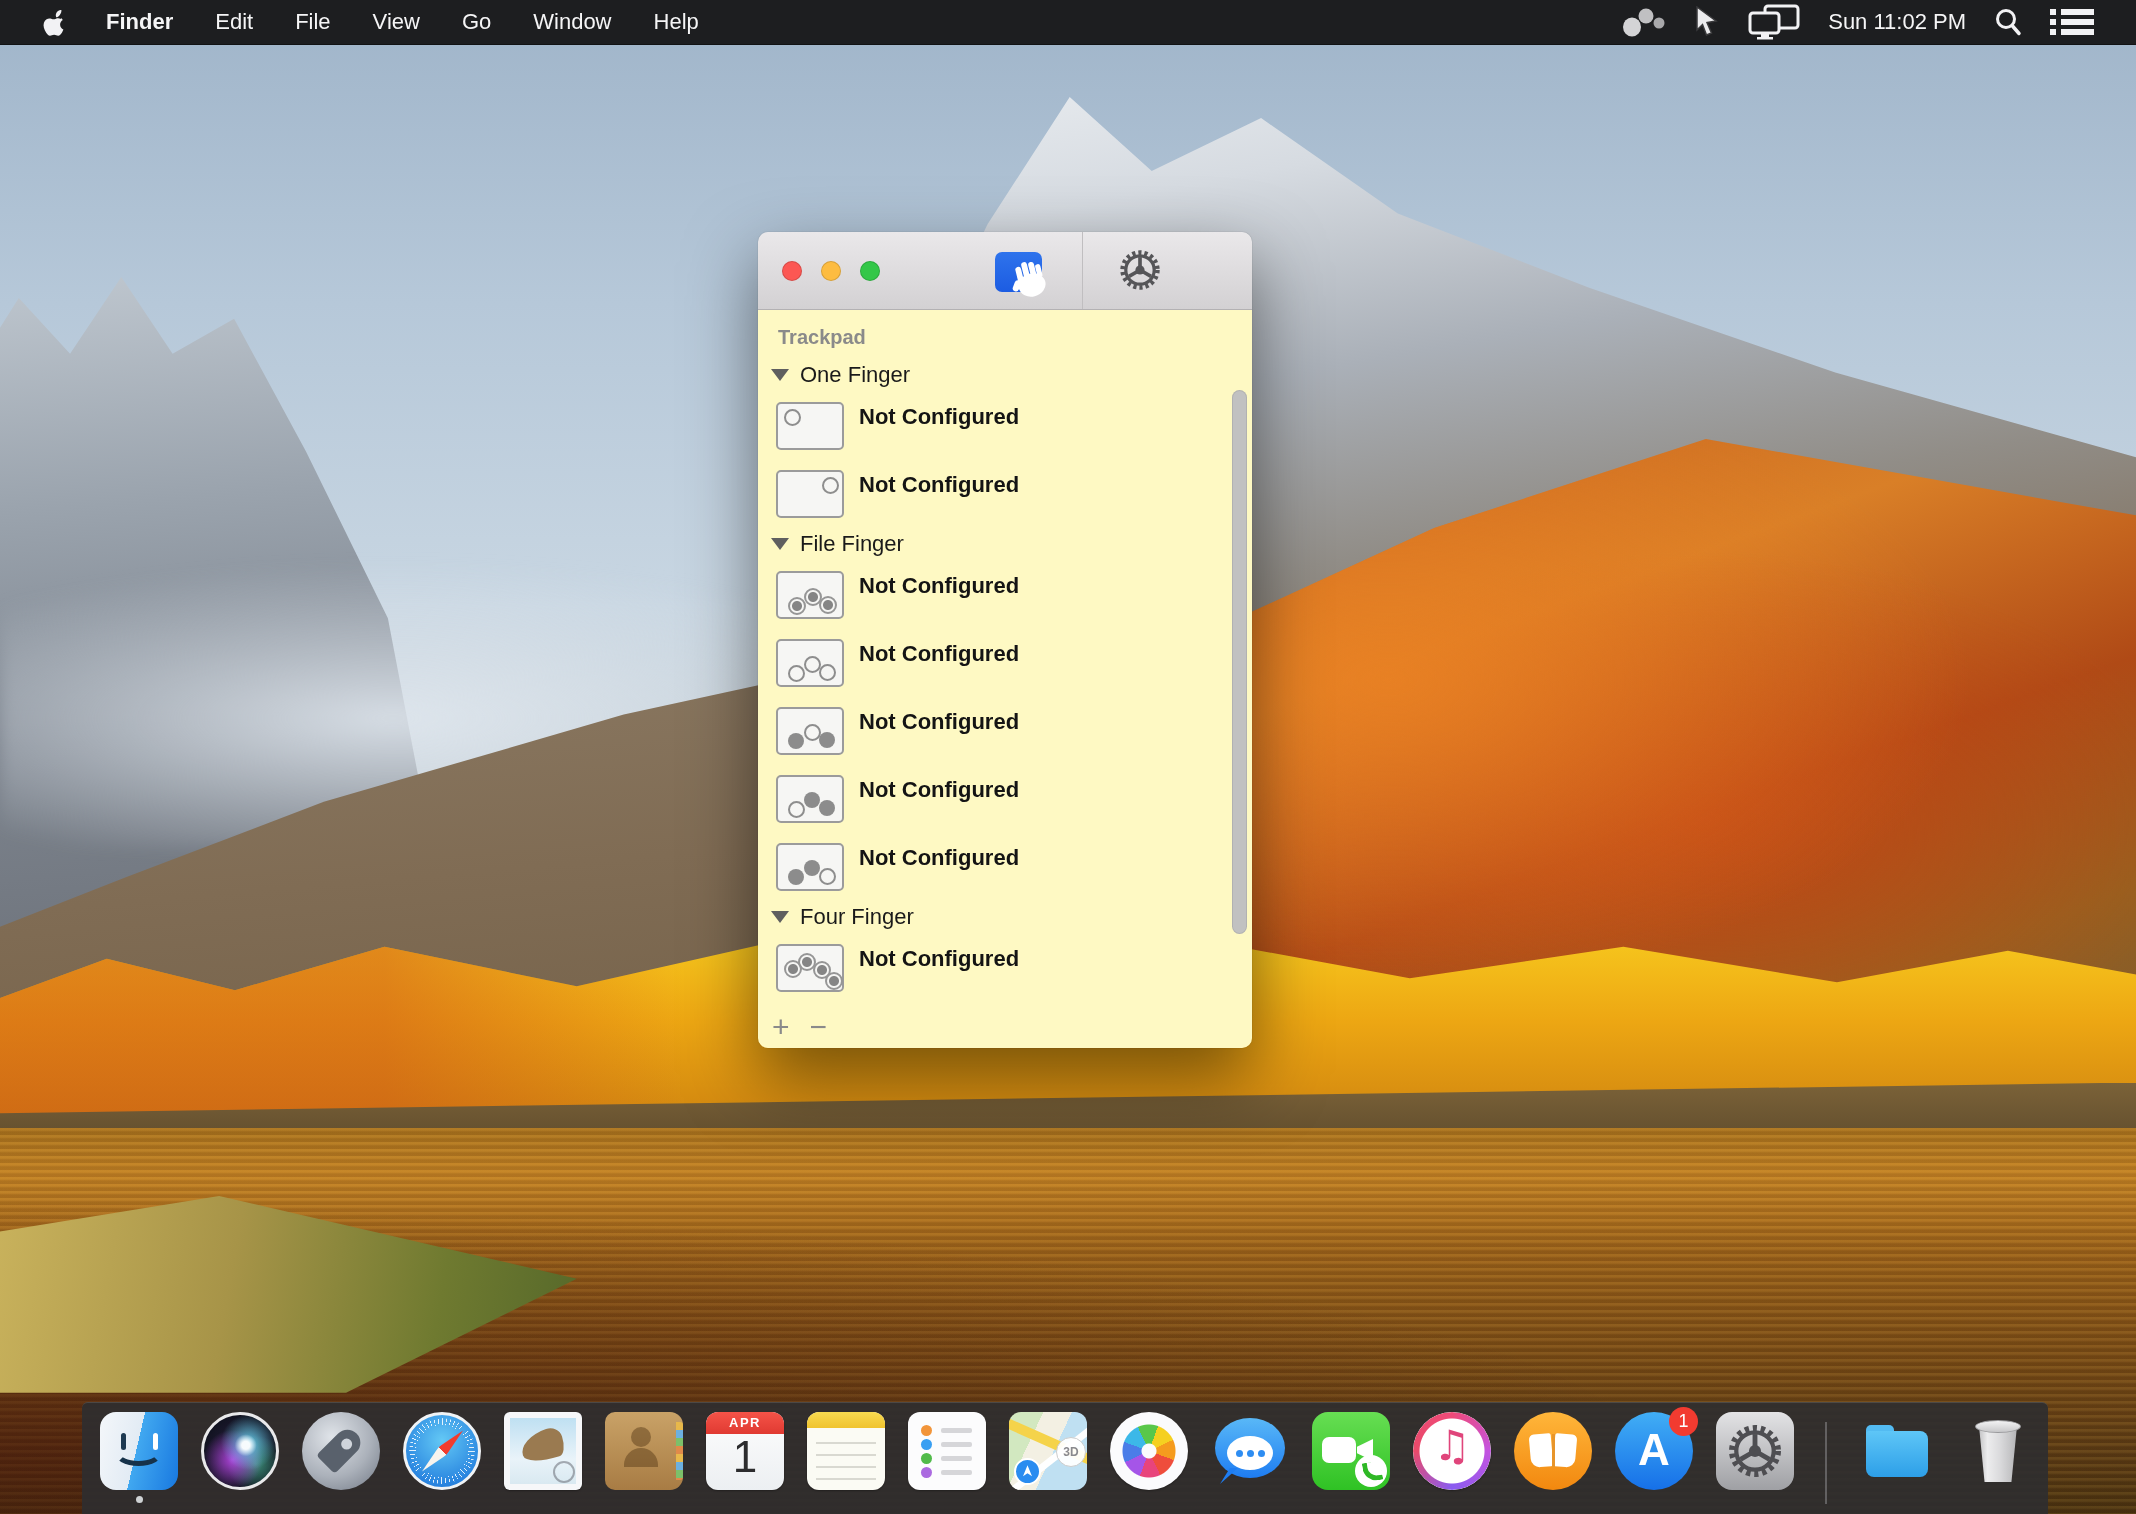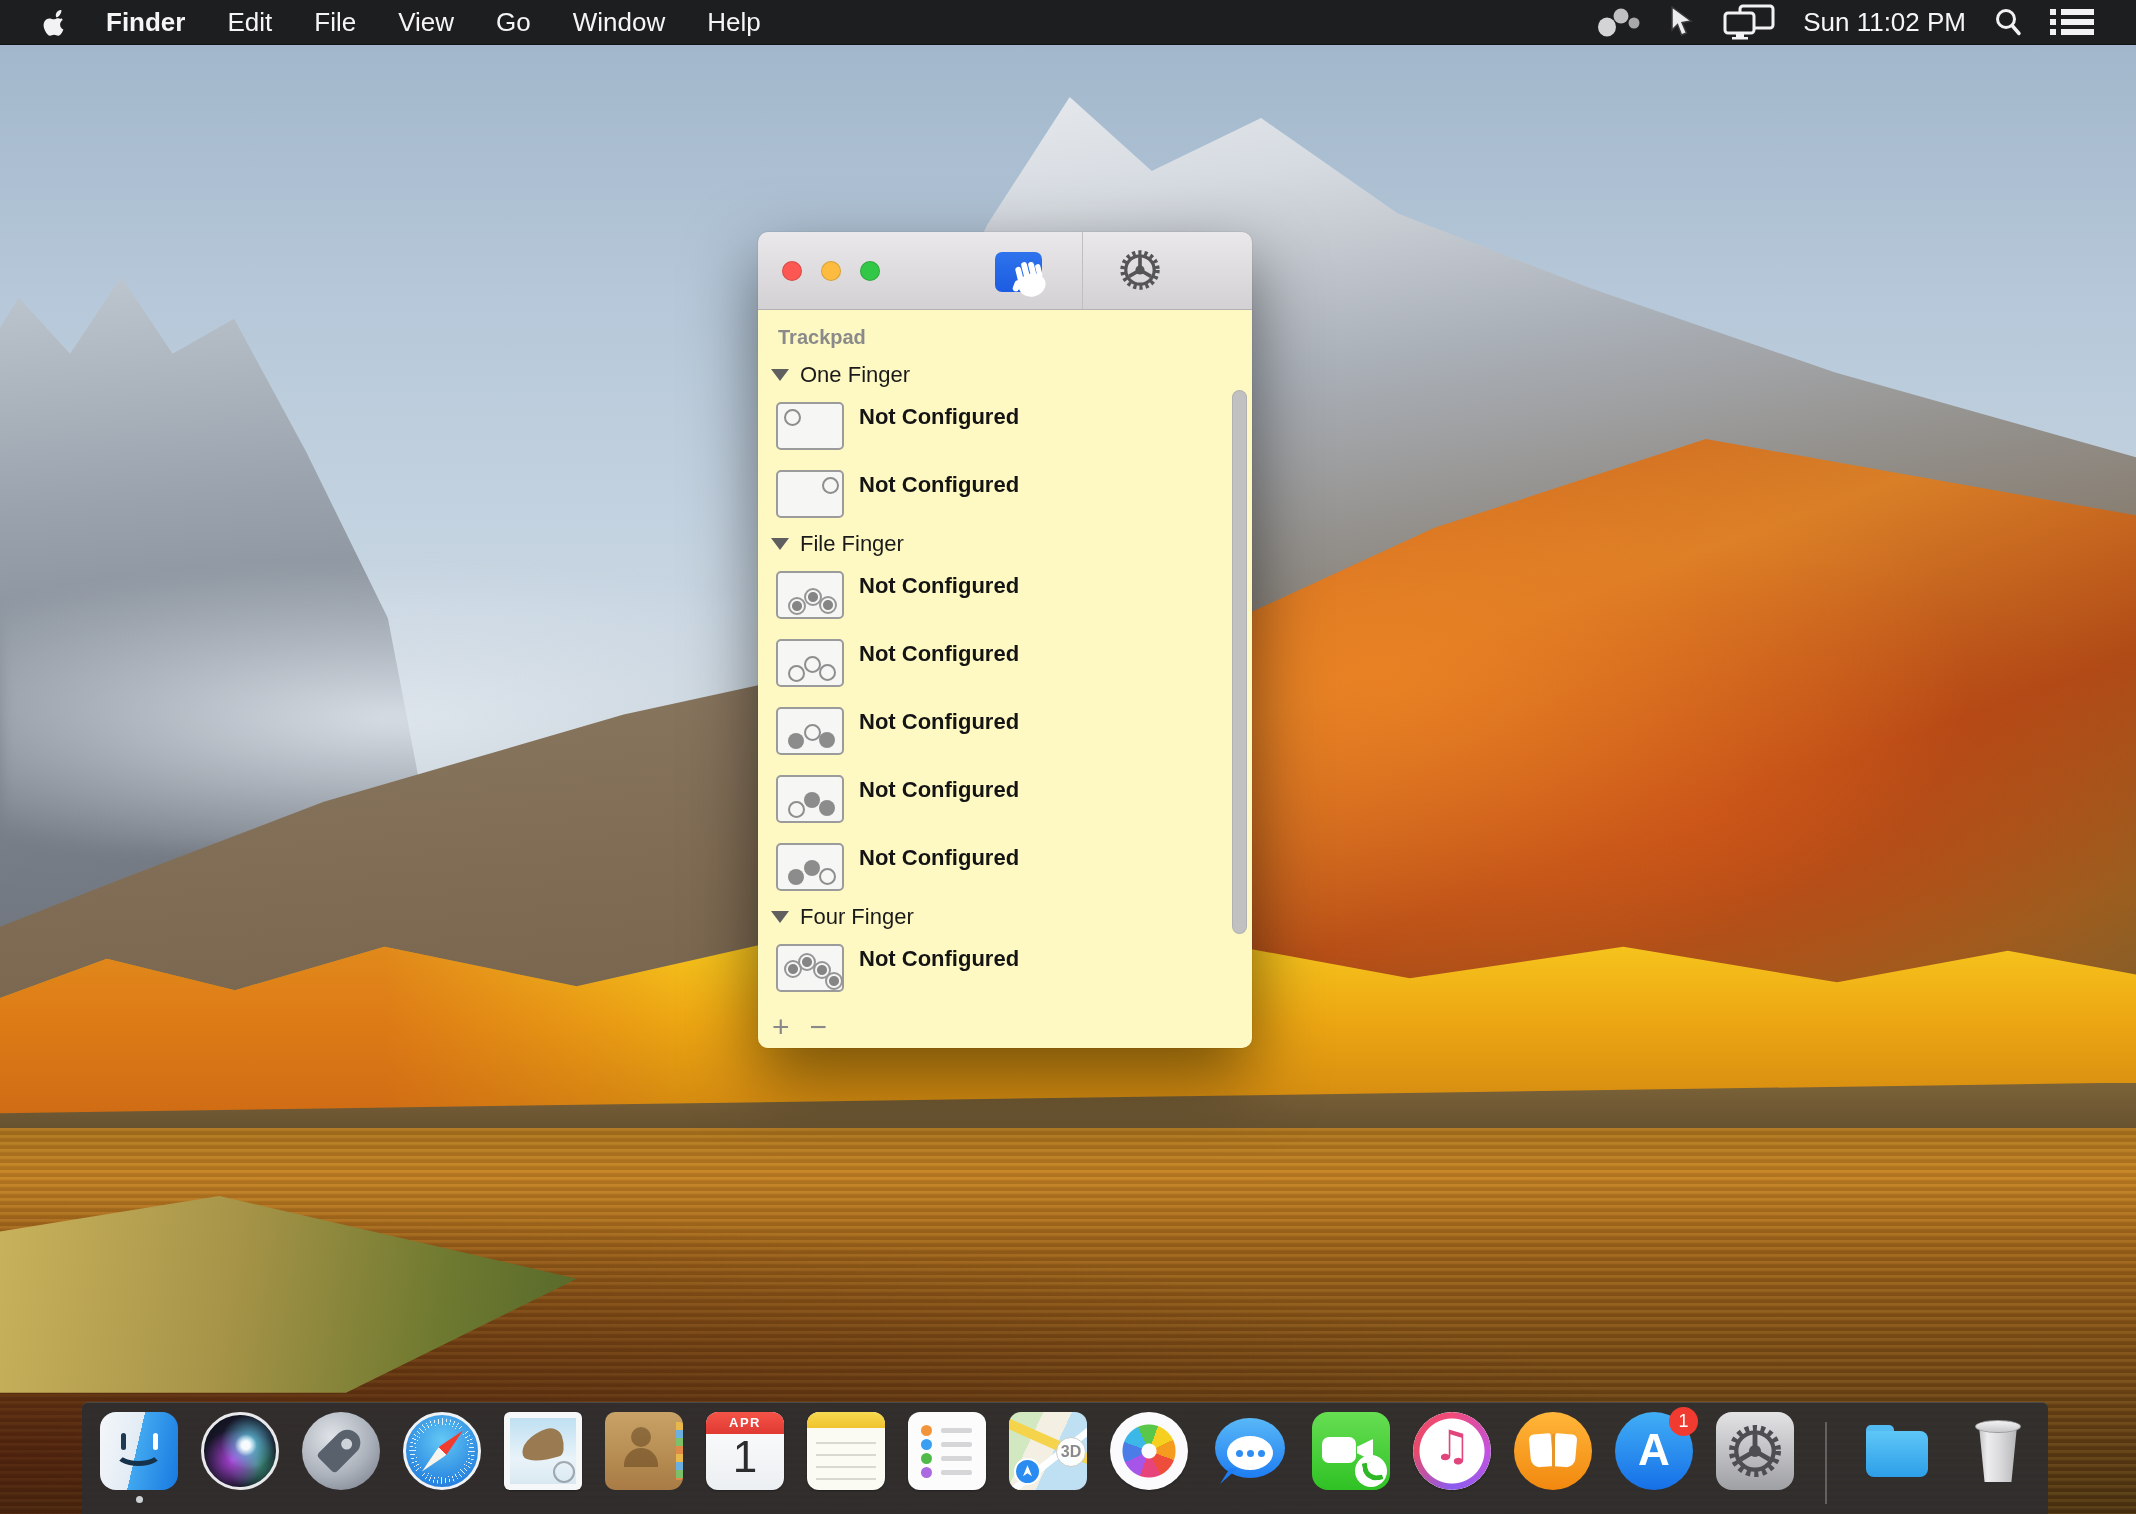--- a/index.html
+++ b/index.html
@@ -43,21 +43,21 @@
       radial-gradient(ellipse at 0% 85%,rgba(70,18,10,.55),rgba(70,18,10,0) 55%),
       repeating-linear-gradient(180deg,rgba(255,200,90,.10) 0 2px,rgba(60,30,5,.12) 4px 7px),
       linear-gradient(180deg,#a8721e 0%,#c28124 12%,#9a611a 32%,#7a4c16 56%,#5a3a14 82%,#463010 100%);}
   .grass{left:0;top:79%;width:27%;height:13%;
     clip-path:polygon(0 18%,38% 0,100% 42%,60% 100%,0 100%);
     background:linear-gradient(100deg,#c9b25c 0%,#a79448 40%,#6f7a30 75%,#55682a 100%);}
 
   
   .menubar{position:absolute;left:0;top:0;width:100%;height:44px;z-index:40;
     background:#1d1e20;border-bottom:1px solid rgba(0,0,0,.35);
-    display:flex;align-items:center;color:#f5f5f6;font-size:26px;}
+    display:flex;align-items:center;color:#f5f5f6;font-size:22px;}
   .apple{margin:0 20px 0 42px;display:flex;align-items:center;}
   .menu-items{display:flex;align-items:center;height:100%;}
   .menu-item{padding:0 21px;line-height:44px;}
   .menu-item.bold{font-weight:700;}
   .status{margin-left:auto;display:flex;align-items:center;gap:27px;padding-right:42px;}
   .status svg{display:block;}
   .clock{white-space:nowrap;}
 
   
   .window{position:absolute;left:758px;top:232px;width:494px;height:816px;z-index:20;
@@ -188,21 +188,21 @@
   .icon-maps .p1{left:-12px;top:26px;width:110px;height:10px;background:#f5d34a;
     transform:rotate(24deg);}
   .icon-maps .p2{left:-12px;top:44px;width:110px;height:7px;background:#fff;
     transform:rotate(-38deg);}
   .icon-maps .p3{left:5px;bottom:5px;width:27px;height:27px;border-radius:50%;
     background:#2a8cf0;border:2px solid #fff;box-sizing:border-box;}
   .icon-maps .p3::after{content:"";position:absolute;inset:4px;background:#fff;
     clip-path:polygon(50% 8%,80% 82%,50% 62%,20% 82%);}
   .maps-3d{position:absolute;right:1px;top:25px;width:30px;height:30px;border-radius:50%;
     background:rgba(255,255,255,.94);border:1px solid #ccc;box-sizing:border-box;
-    color:#8a8a8e;font-size:16px;font-weight:700;display:flex;align-items:center;
+    color:#8a8a8e;font-size:12px;font-weight:700;display:flex;align-items:center;
     justify-content:center;z-index:2;}
   
   .icon-photos .di{border-radius:50%;background:#fbfbfd;box-shadow:0 1px 2px rgba(0,0,0,.3);}
   .icon-photos .p1{inset:10px;border-radius:50%;transform:rotate(20deg);
     background:conic-gradient(#f5d020 0 45deg,#f59b1e 45deg 90deg,#ef4d3c 90deg 135deg,#e8447c 135deg 180deg,#a555e8 180deg 225deg,#4a7de8 225deg 270deg,#3cb8e8 270deg 315deg,#59c74a 315deg 360deg);
     -webkit-mask:radial-gradient(circle,transparent 0 7px,#000 8px 26px,transparent 27px);
     mask:radial-gradient(circle,transparent 0 7px,#000 8px 26px,transparent 27px);}
   
   .icon-messages .p1{left:4px;top:6px;width:70px;height:60px;border-radius:50%;
     background:linear-gradient(180deg,#59b8f7,#1e7df2);}

